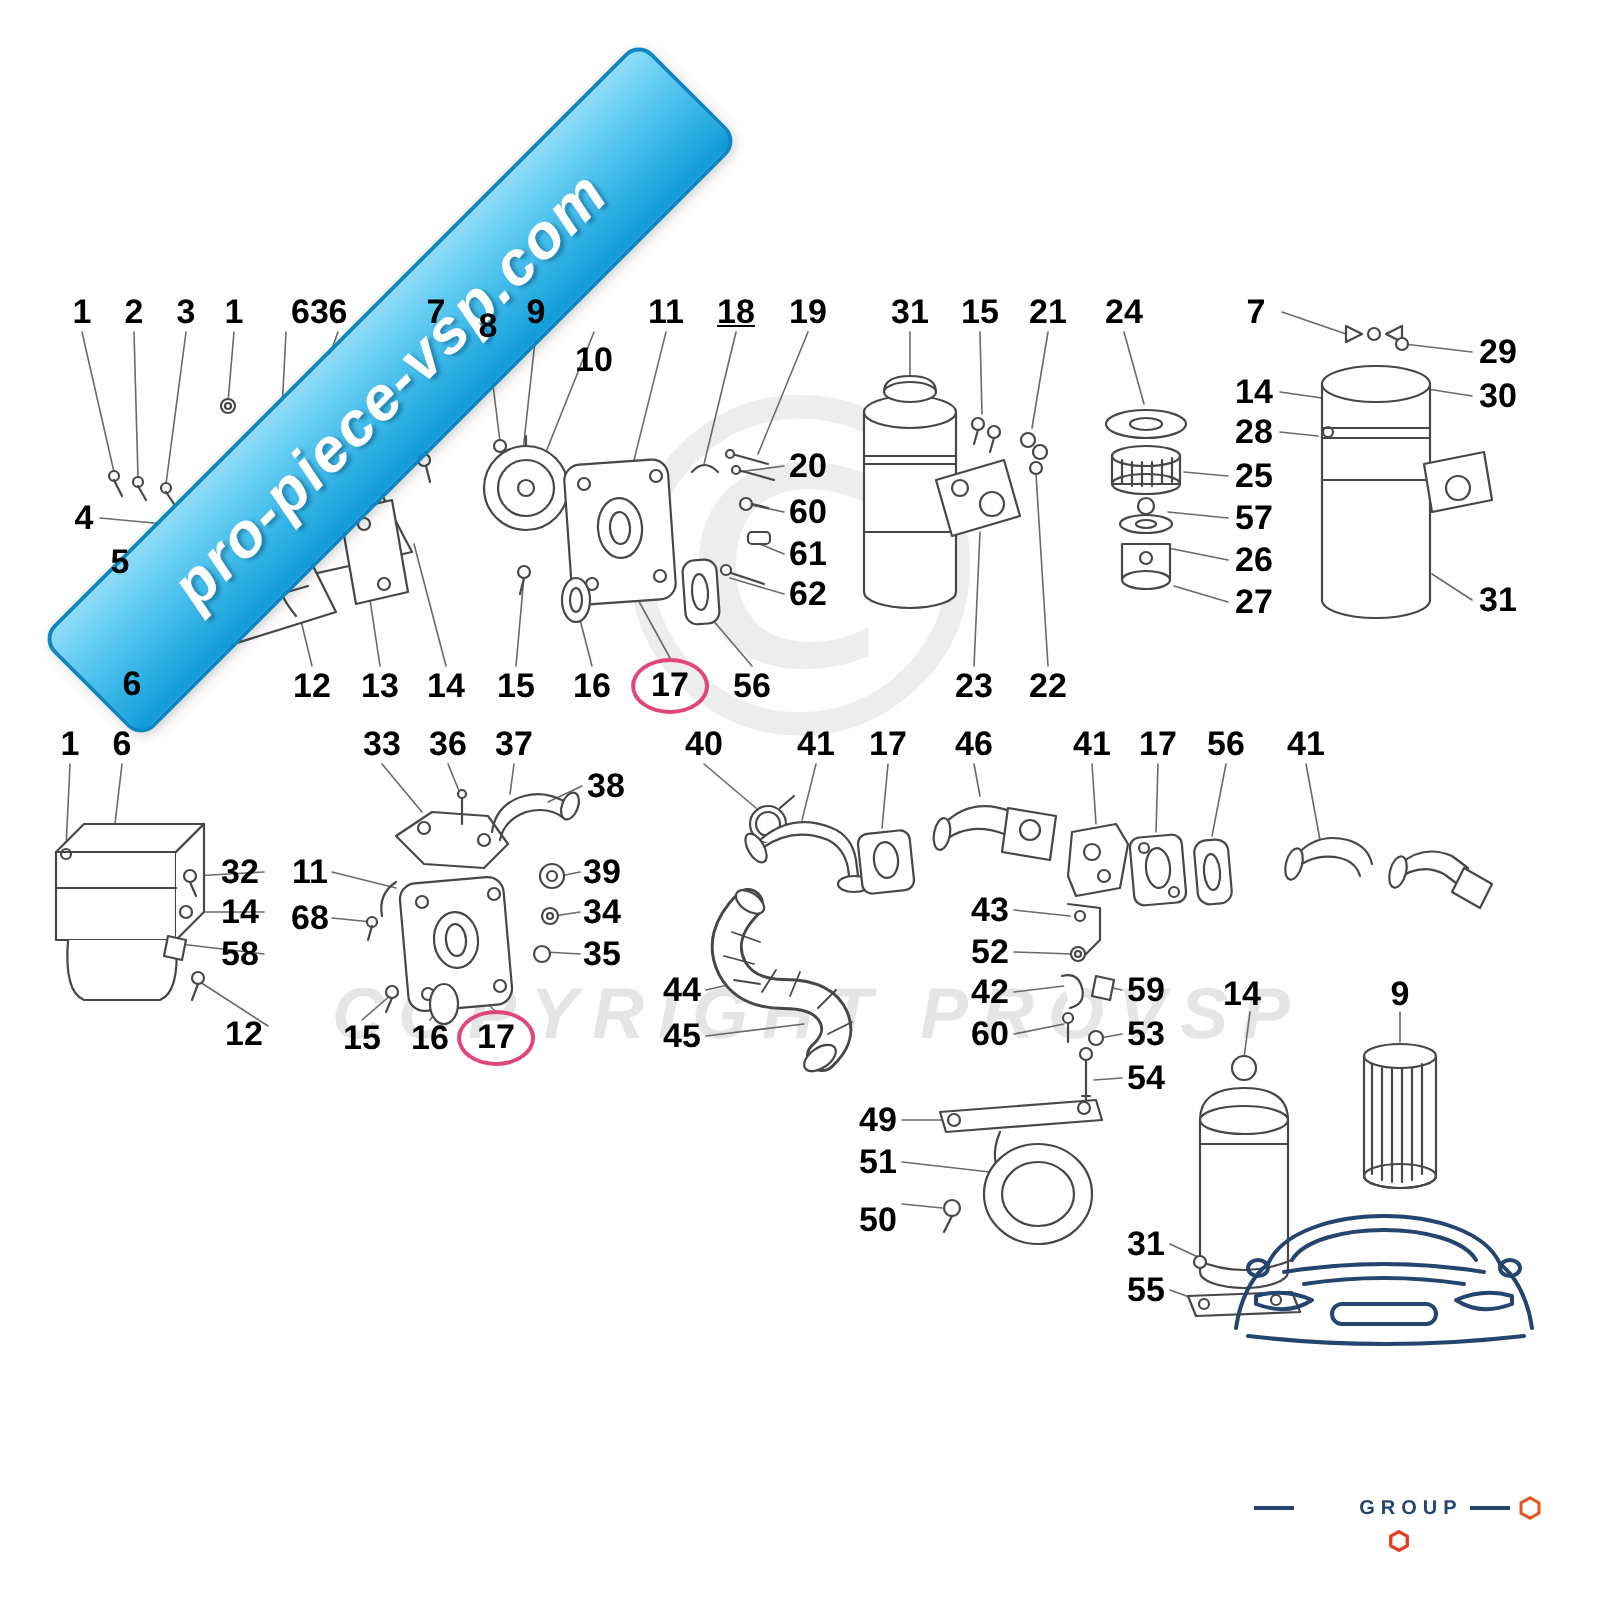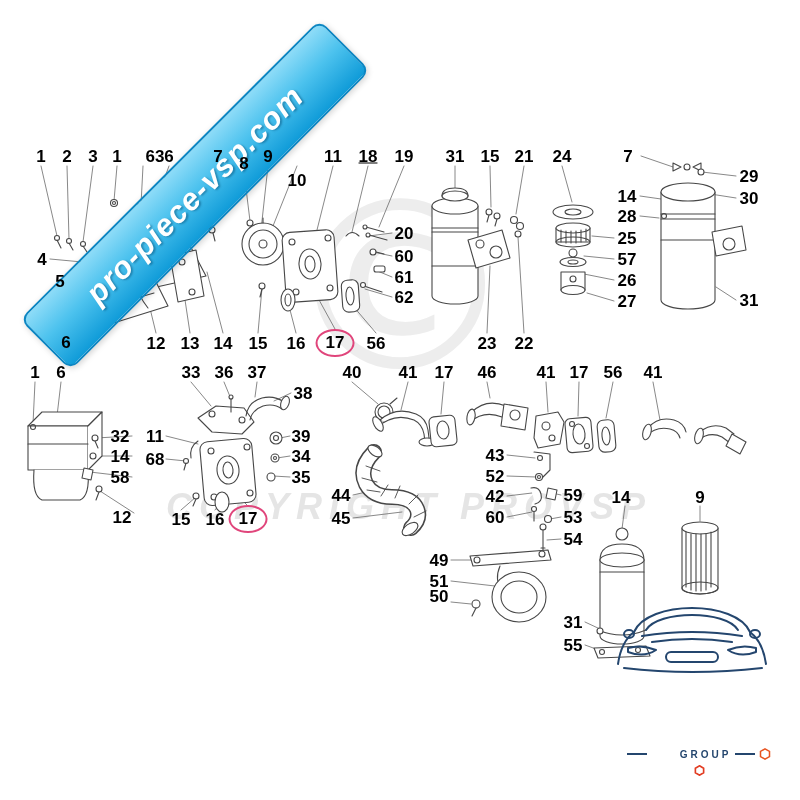--- a/index.html
+++ b/index.html
@@ -507,21 +507,21 @@
     <div class="callout" style="left: 495px; top: 476px;">52</div>
     <div class="callout" style="left: 495px; top: 496px;">42</div>
     <div class="callout" style="left: 495px; top: 517px;">60</div>
     <div class="callout" style="left: 573px; top: 495px;">59</div>
     <div class="callout" style="left: 573px; top: 517px;">53</div>
     <div class="callout" style="left: 573px; top: 539px;">54</div>
     <div class="callout" style="left: 621px; top: 497px;">14</div>
     <div class="callout" style="left: 700px; top: 497px;">9</div>
     <div class="callout" style="left: 439px; top: 560px;">49</div>
     <div class="callout" style="left: 439px; top: 581px;">51</div>
-    <div class="callout" style="left: 439px; top: 596px;">50</div>
+    <div class="callout" style="left: 439px; top: 610px;">50</div>
     <div class="callout" style="left: 573px; top: 622px;">31</div>
     <div class="callout" style="left: 573px; top: 645px;">55</div>
   </div>
 
 <div class="logo">
   <div class="logo-group">
     <span class="gline"></span>
     <span class="gtext">GROUP</span>
     <span class="gline"></span>
     <svg width="12" height="12" viewBox="0 0 20 20">

